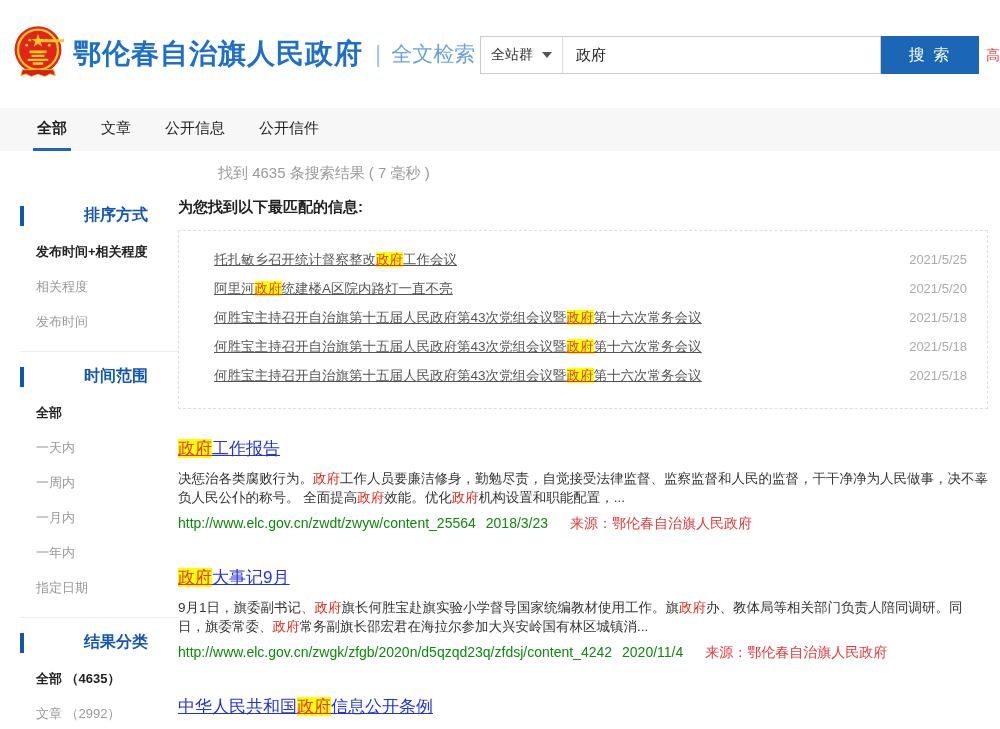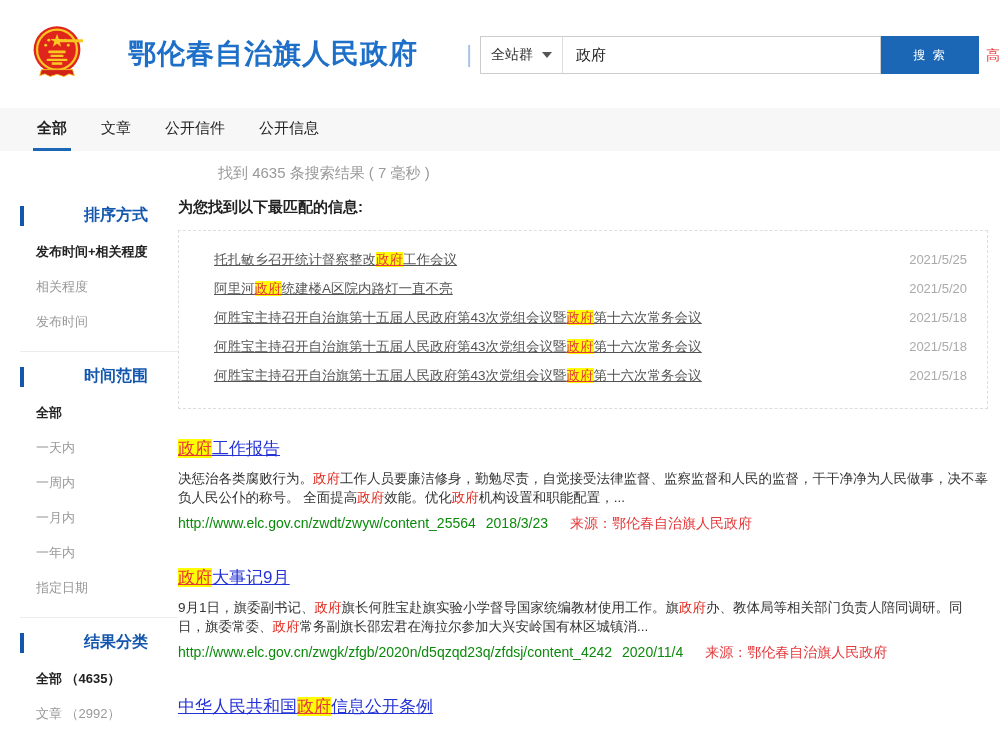--- a/index.html
+++ b/index.html
@@ -4,32 +4,32 @@
 <style>
   * { box-sizing: border-box; }
   html,body { margin:0; padding:0; }
   body {
     width:1000px; height:729px; position:relative; overflow:hidden;
     background:#fff; font-family:"Liberation Sans","DejaVu Sans",sans-serif;
   }
   a { cursor:pointer; }
 
   
-  .header { height:108px; position:relative; display:flex; align-items:center; padding-left:31px; background:#fff;gap:36px; }
+  .header { height:108px; position:relative; display:flex; align-items:center; padding-left:12px; background:#fff; }
   .logo { width:52px; height:60px; flex-shrink:0; }
   .site-title { font-size:28px; font-weight:bold; color:#1d6fc8; margin-left:9px; letter-spacing:1px; white-space:nowrap; }
   .title-sep { color:#a6c4e6; font-size:24px; margin:0 10px 0 12px; font-weight:normal; }
   .subtitle { font-size:21px; color:#6ba3d6; white-space:nowrap; }
   .search-group { position:absolute; left:480px; top:36px; height:52px; display:flex;justify-content:space-between; }
   .scope-select { width:83px; height:38px; border:1px solid #ccc; border-right:1px solid #ddd; background:#fff;
     display:flex; align-items:center; justify-content:center; gap:9px; font-size:14px; color:#333; cursor:pointer; }
   .caret-down { width:0; height:0; border-left:5px solid transparent; border-right:5px solid transparent; border-top:6px solid #555; }
   .search-input { width:318px; height:38px; border:1px solid #ccc; border-left:none; padding:0 13px; font-size:15px; color:#222;
     outline:none; font-family:inherit; }
-  .search-btn { width:98px; height:38px; background:#1b66b5; color:#fff; border:none; font-size:12px; cursor:pointer;
+  .search-btn { width:98px; height:38px; background:#1b66b5; color:#fff; border:none; font-size:16px; cursor:pointer;
     font-family:inherit; letter-spacing:2px; }
   .advanced-link { position:absolute; left:986px; top:47px; font-size:14px; color:#e4393c; white-space:nowrap; text-decoration:none; }
 
   
   .tab-bar { height:43px; background:#f7f7f7; display:flex; gap:26px; padding-left:33px; }
   .tab { font-size:15px; color:#222; line-height:39px; padding:0 4px; border-bottom:3px solid transparent; cursor:pointer; white-space:nowrap; }
   .tab.active { font-weight:bold; border-bottom-color:#1b66b5; }
 
   
   .stats { margin:13px 0 0 218px; font-size:15px; color:#9a9a9a; }
@@ -100,22 +100,22 @@
     </div>
     <input class="search-input" type="text" value="政府" style="">
     <button class="search-btn">搜 索</button>
   </div>
   <a class="advanced-link">高级搜索</a>
 </div>
 
 <div class="tab-bar">
     <div class="tab active">全部</div>
     <div class="tab">文章</div>
+    <div class="tab">公开信息</div>
     <div class="tab">公开信件</div>
-    <div class="tab">公开信息</div>
   </div>
 
 <div class="stats">找到 4635 条搜索结果 ( 7 毫秒 )</div>
 
 <div class="content">
 
   <div class="sidebar">
       <div class="side-section">
         <div class="side-title">
           <span class="side-bar"></span>

